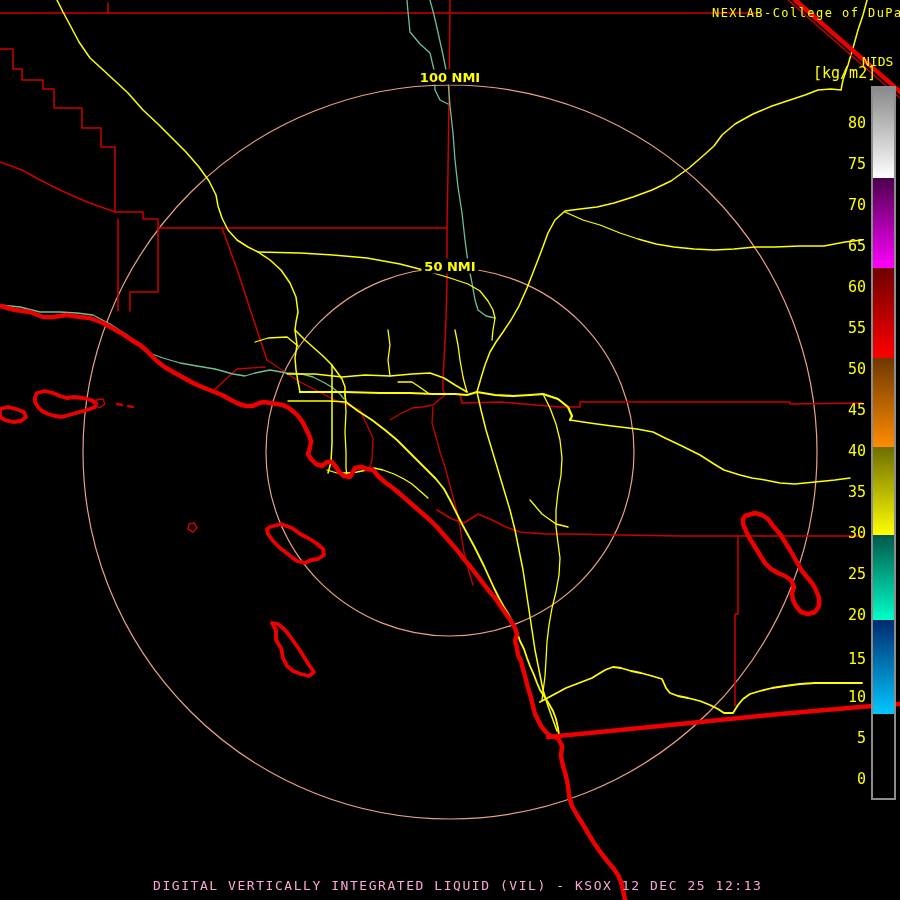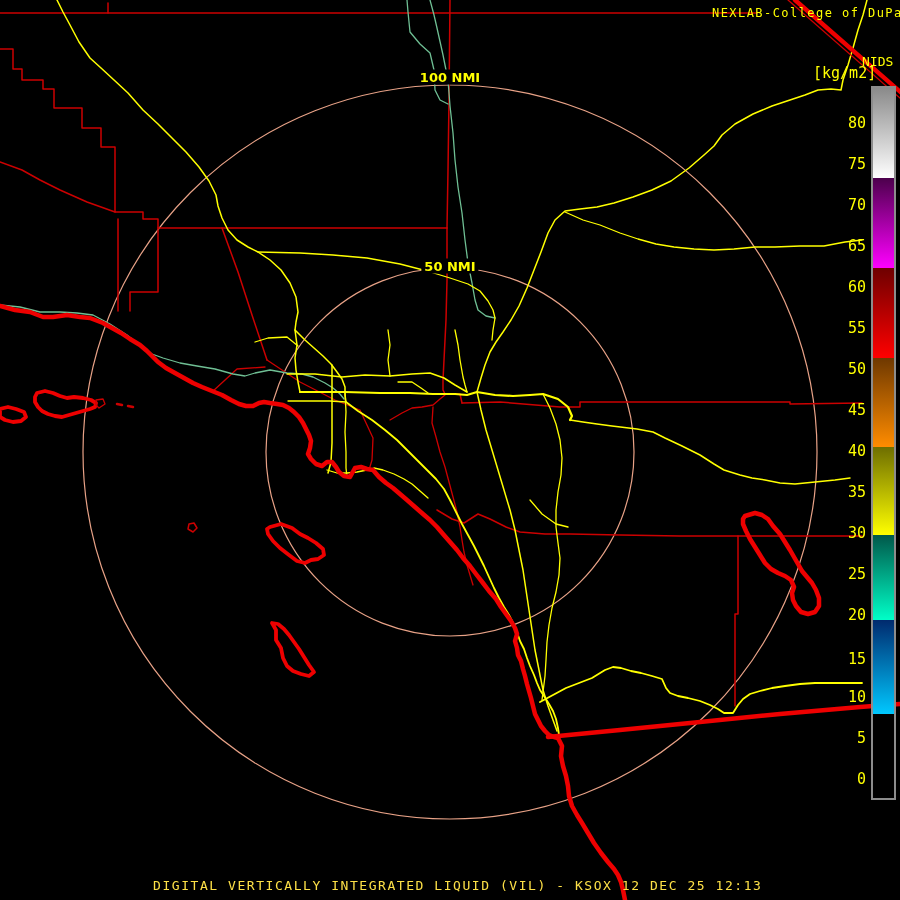--- a/index.html
+++ b/index.html
@@ -3,21 +3,21 @@
 <meta charset="utf-8">
 <style>
   html,body{margin:0;padding:0;background:#000;}
   #screen{position:relative;width:900px;height:900px;background:#000;overflow:hidden;
           font-family:"DejaVu Sans Mono",monospace;}
   #map-svg{position:absolute;left:0;top:0;}
   .overlay-text{position:absolute;white-space:pre;}
   #site-title{top:6px;left:712px;color:#ffff00;font-size:12px;letter-spacing:.12em;display:flex;align-items:center;}
   #nids-label{top:54px;left:862px;color:#ffff00;font-size:13px;}
   #units-label{top:64px;left:813px;color:#ffff00;font-size:15px;}
-  #caption{top:878px;left:153px;color:#fde047;font-size:13px;letter-spacing:1.55px;}
+  #caption{top:878px;left:153px;color:#f9a8d4;font-size:13px;letter-spacing:1.55px;}
   #colorbar{position:absolute;left:871px;top:86px;width:25px;height:714px;
             border:2px solid #8c8c8c;box-sizing:border-box;}
   .cb-tick{position:absolute;width:42px;text-align:right;color:#ffff00;font-size:15px;line-height:18px;}
   .ring-label{position:absolute;transform:translate(-50%,-50%);color:#ffff00;background:#000;
               padding:0 3px;font-family:"DejaVu Sans",sans-serif;font-weight:bold;font-size:13px;}
 </style>
 </head>
 <body>
 
 <div id="screen">

